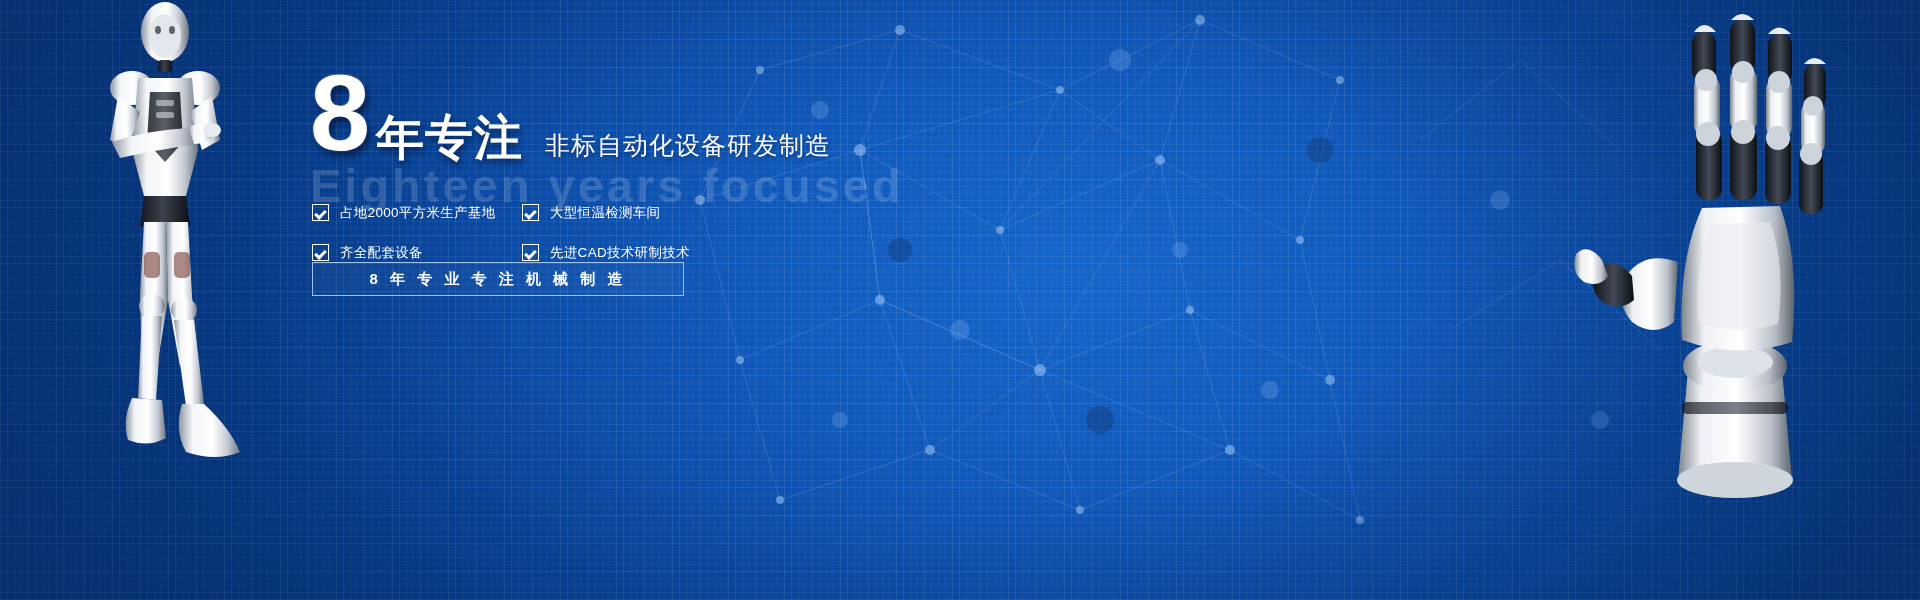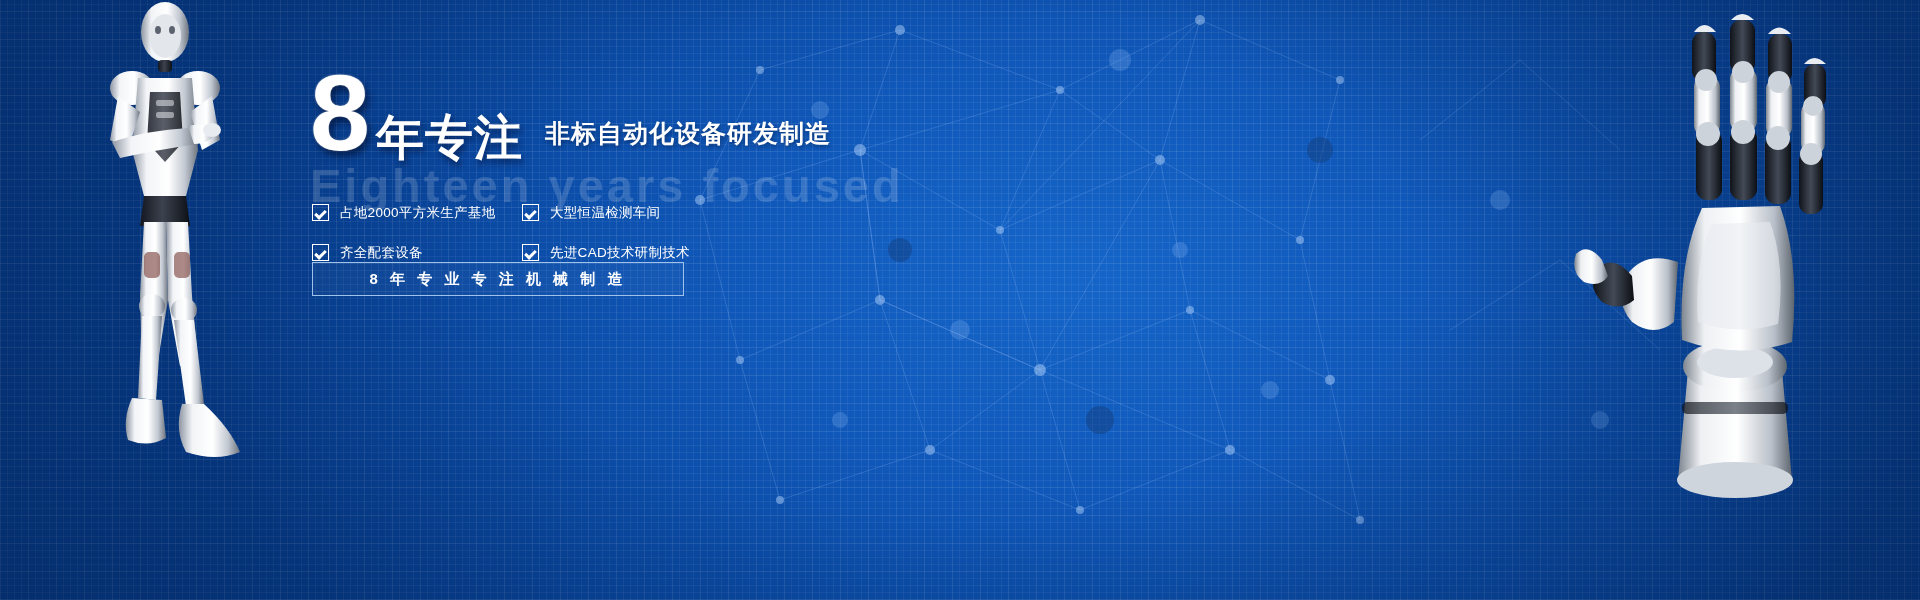--- a/index.html
+++ b/index.html
@@ -49,22 +49,22 @@
     font-size:108px;font-weight:bold;line-height:.92;color:#ffffff;
     text-shadow:3px 5px 7px rgba(0,10,40,.60), 0 0 2px rgba(255,255,255,.6);
     letter-spacing:-2px;
   }
   .headline-cn{
     font-size:48px;font-weight:bold;color:#ffffff;line-height:1;
     margin-left:8px;letter-spacing:1px;
     text-shadow:2px 4px 6px rgba(0,10,40,.55);
   }
   .subtitle{
-    font-size:25px;font-weight:bold;color:#ffffff;white-space:nowrap;
-    margin-left:22px;margin-bottom:12px;letter-spacing:1px;
+    font-size:25px;font-weight:normal;color:#ffffff;white-space:nowrap;
+    margin-left:22px;margin-bottom:0;letter-spacing:1px;
     text-shadow:1px 2px 4px rgba(0,10,40,.45);
   }
 
   .features{
     position:absolute;left:2px;top:138px;width:420px;
     display:grid;grid-template-columns:210px 210px;row-gap:22px;
   }
   .feature{display:flex;white-space:nowrap;}
   .chk{
     width:15px;height:15px;border:1.6px solid #ffffff;

